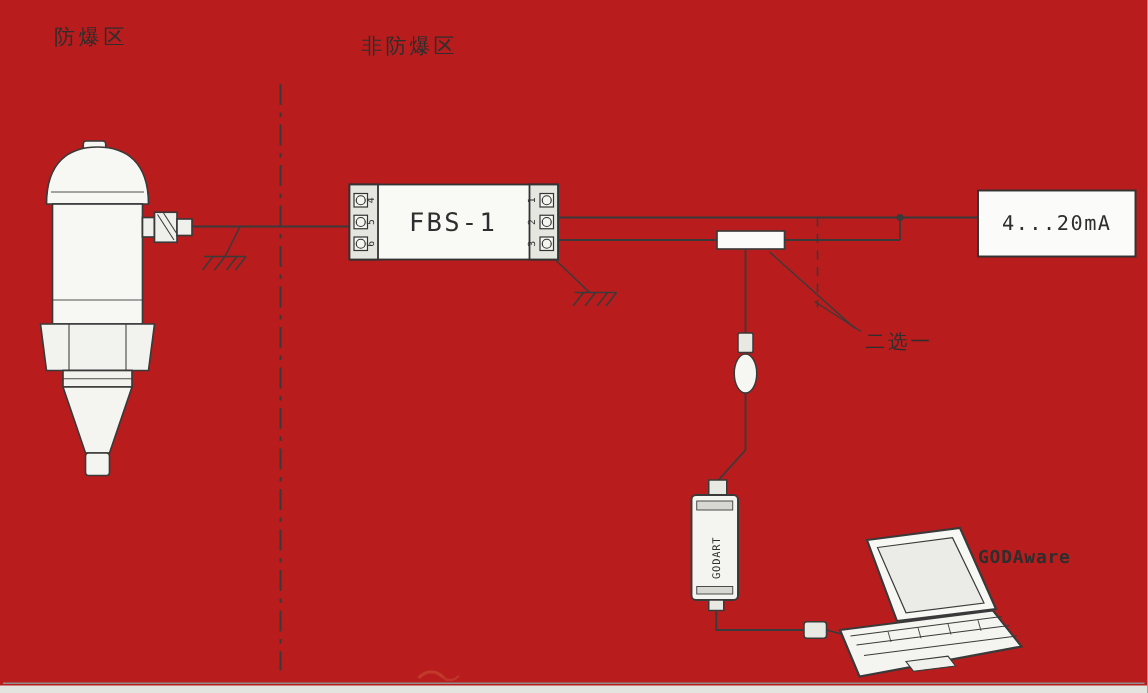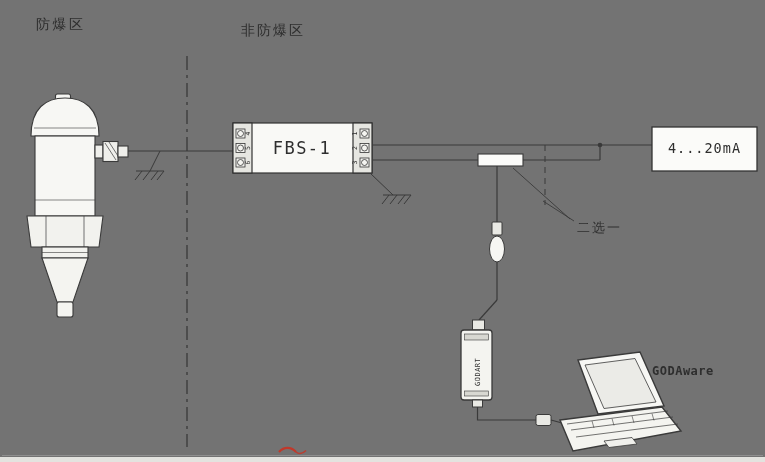--- a/index.html
+++ b/index.html
@@ -1,18 +1,18 @@
 <!DOCTYPE html>
 <html><head>
 <meta charset="utf-8">
 <style>
   html,body{margin:0;padding:0;background:#d8d8d4;}
   .stage{
     position:relative;width:765px;height:462px;margin:0;
-    background:#737373;overflow:hidden;
+    background:#b91c1c;overflow:hidden;
   }
   svg{display:block;}
   text{fill:#2e2e2e;}
   .cjk{font-family:"DejaVu Sans",sans-serif;}
   .mono{font-family:"DejaVu Sans Mono",monospace;}
   .bold{font-weight:bold;}
 </style>
 </head>
 <body>
 

